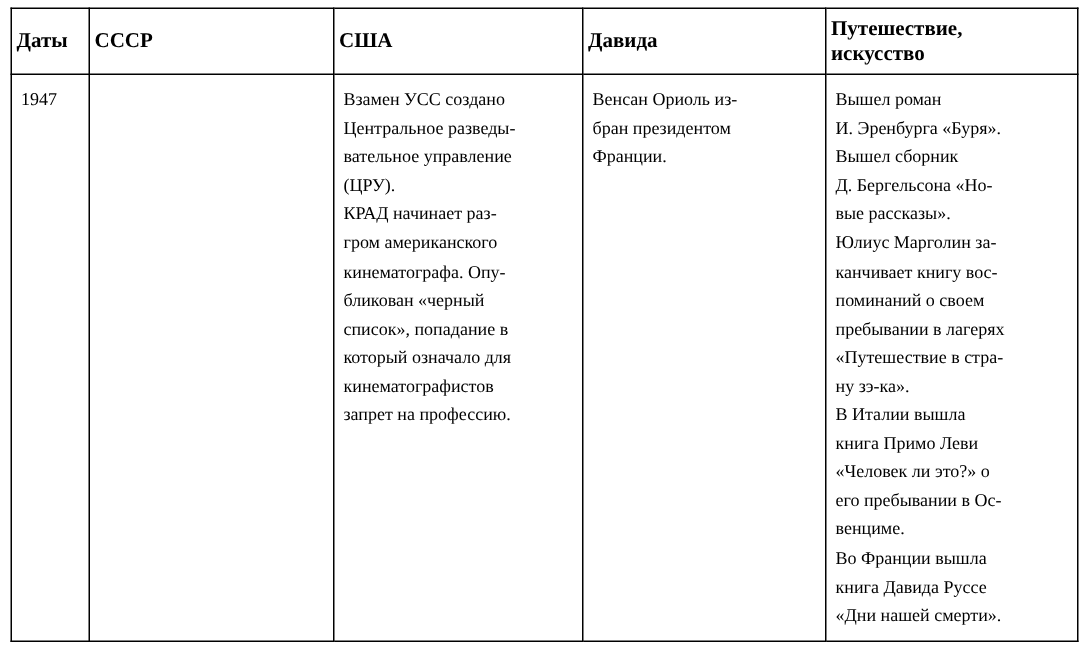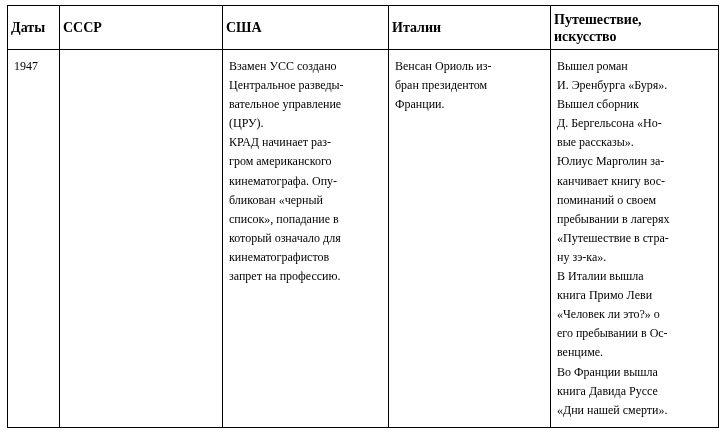--- a/index.html
+++ b/index.html
@@ -80,21 +80,21 @@
         <th>
           <span class="cell-text">Даты</span>
         </th>
         <th>
           <span class="cell-text">СССР</span>
         </th>
         <th>
           <span class="cell-text">США</span>
         </th>
         <th>
-          <span class="cell-text">Италии</span>
+          <span class="cell-text">Давида</span>
         </th>
         <th>
           <span class="cell-text">Путешествие,
 искусство</span>
         </th>
       </tr>
     </thead>
     <tbody>
       <tr>
         <td class="col-date">

